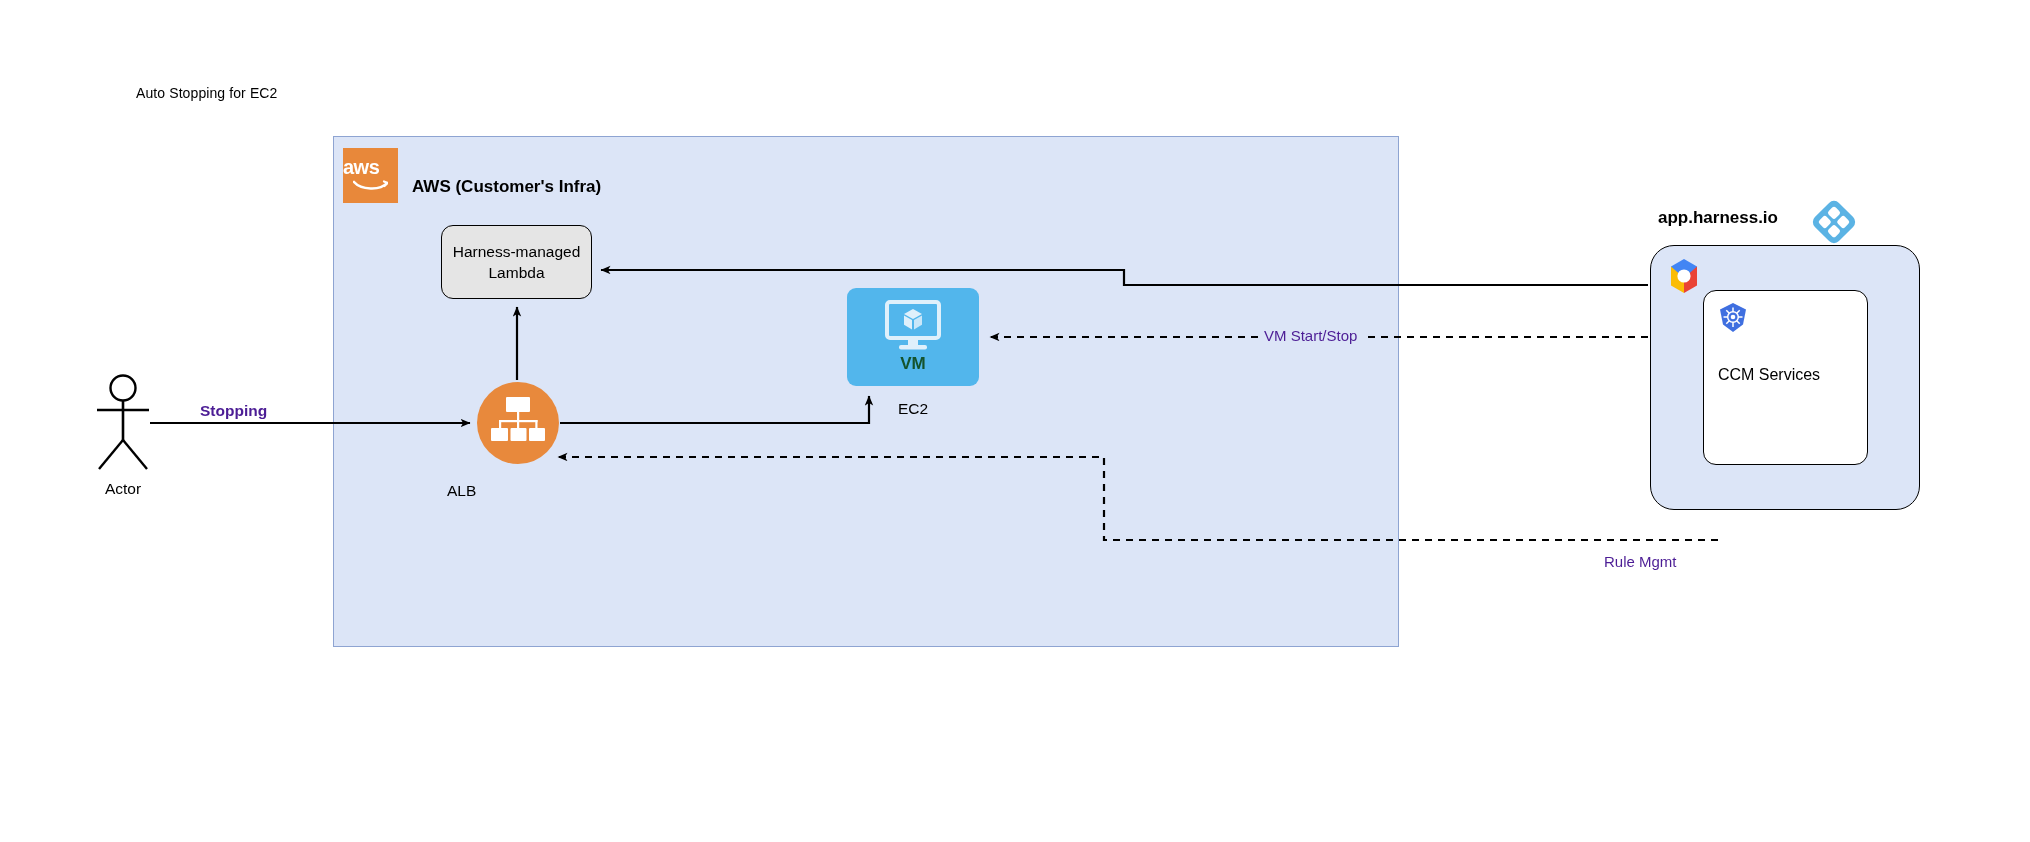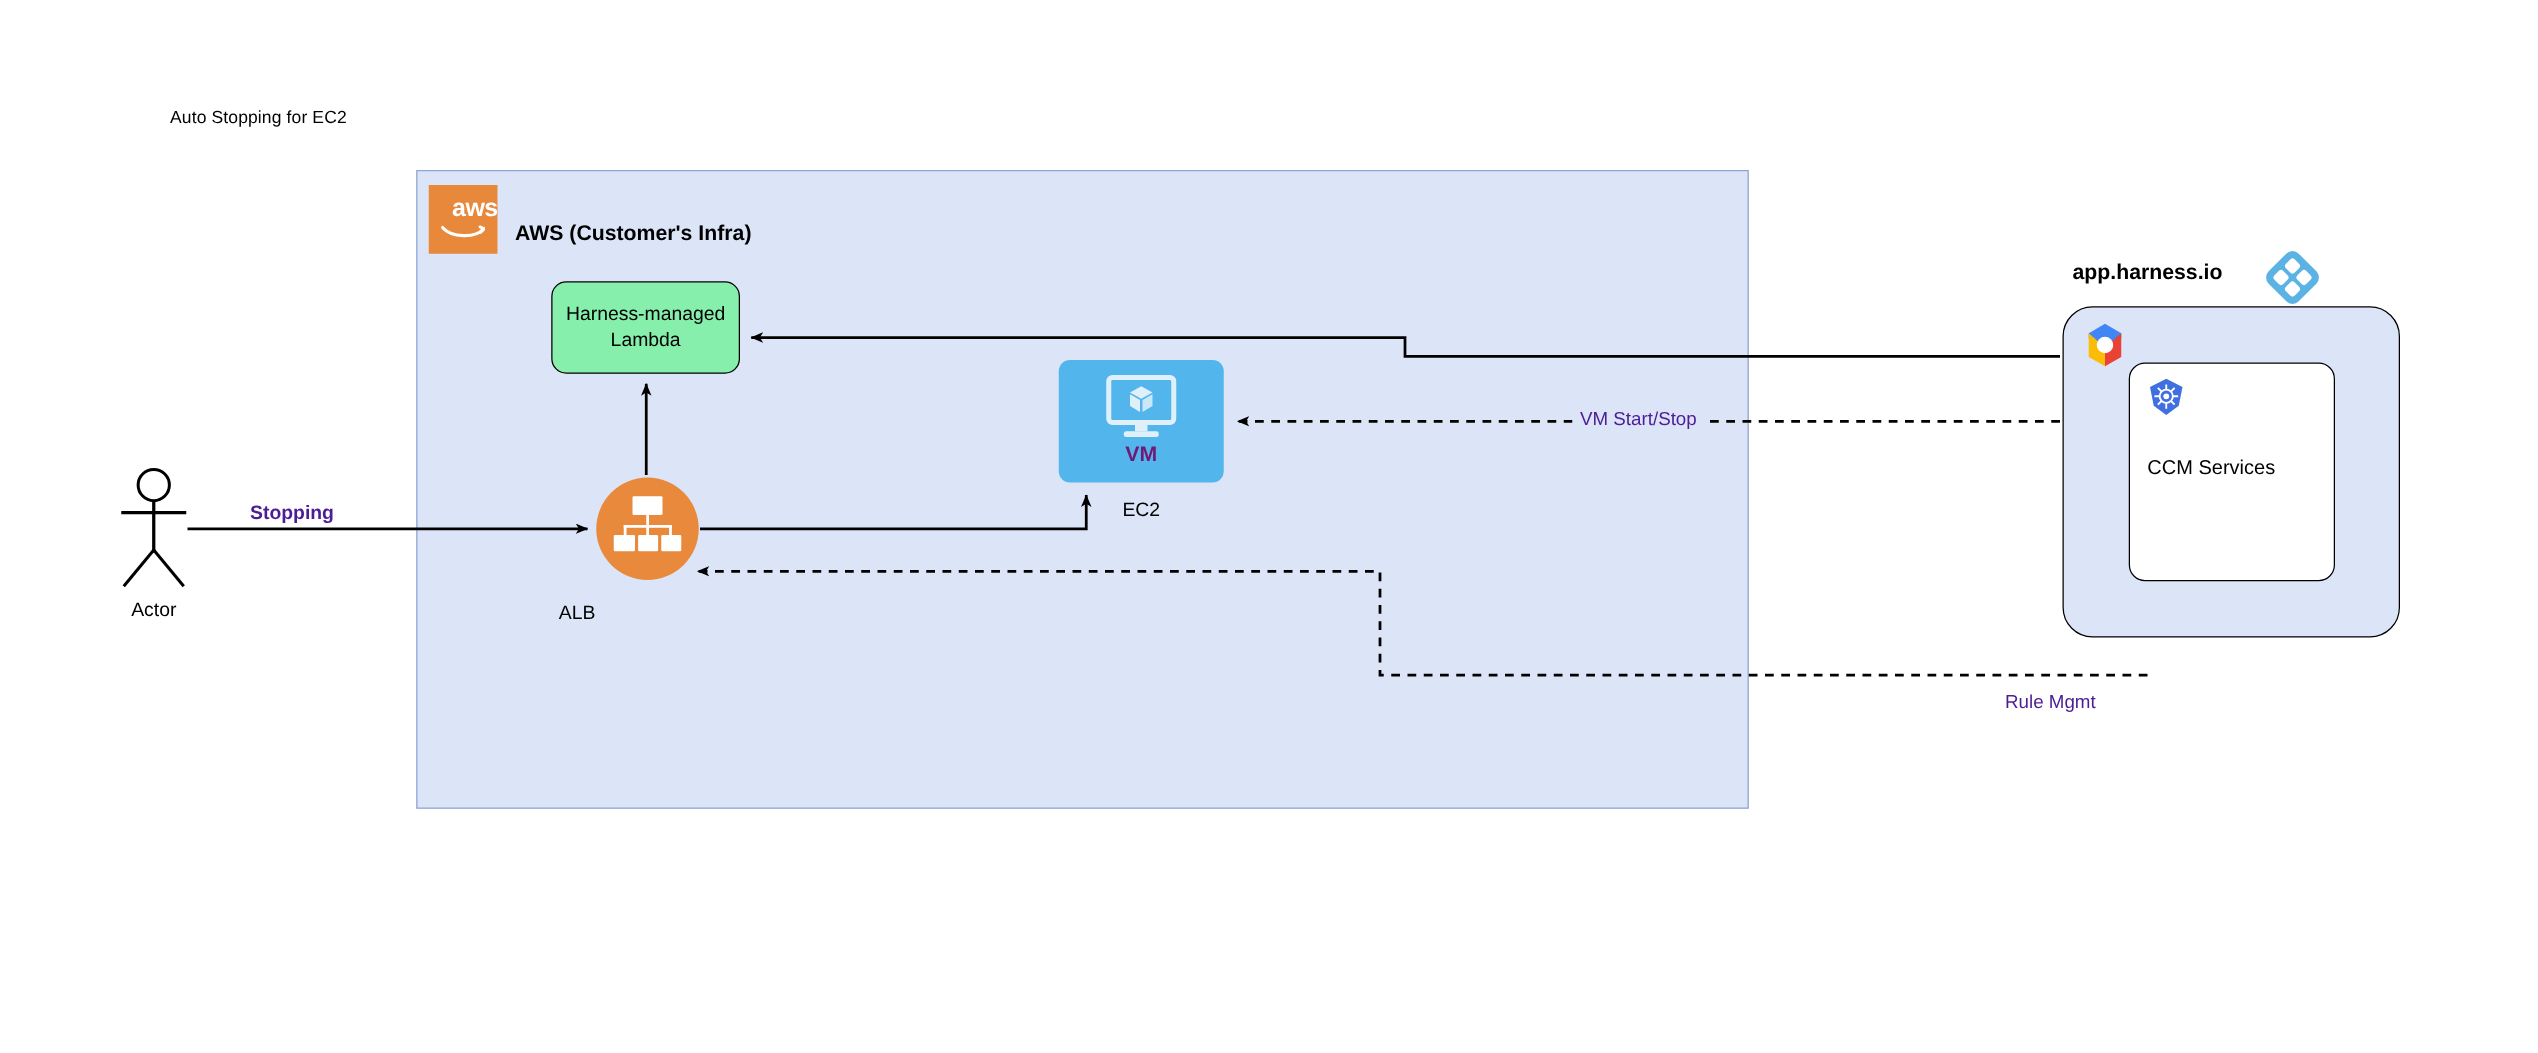--- a/index.html
+++ b/index.html
@@ -49,21 +49,21 @@
     width: 55px;
     height: 55px;
     background: #e8883a;
     display: block;
   }
   #aws-logo .aws-word {
     position: absolute;
     left: 0;
     top: 8px;
     width: 55px;
-    text-align: right;
+    text-align: left;
     font-size: 20px;
     font-weight: bold;
     color: #ffffff;
     letter-spacing: -0.5px;
     font-family: "Liberation Sans", sans-serif;
   }
   #aws-logo .aws-smile {
     position: absolute;
     left: 10px;
     top: 31px;
@@ -79,21 +79,21 @@
     white-space: nowrap;
   }
 
   
   #lambda-node {
     position: absolute;
     left: 441px;
     top: 225px;
     width: 151px;
     height: 74px;
-    background: #86efac;
+    background: #e5e5e5;
     border: 1.6px solid #000000;
     border-radius: 12px;
     box-sizing: border-box;
     display: flex;
     align-items: center;
     justify-content: center;
   }
   #lambda-node .node-text {
     font-size: 15.5px;
     line-height: 21px;
@@ -139,21 +139,21 @@
     height: 52px;
   }
   #ec2-node .vm-word {
     position: absolute;
     left: 0;
     top: 66px;
     width: 132px;
     text-align: center;
     font-size: 17px;
     font-weight: bold;
-    color: #701a75;
+    color: #14532d;
   }
   #ec2-label {
     position: absolute;
     left: 847px;
     top: 400px;
     width: 132px;
     text-align: center;
     font-size: 15.5px;
   }
 

